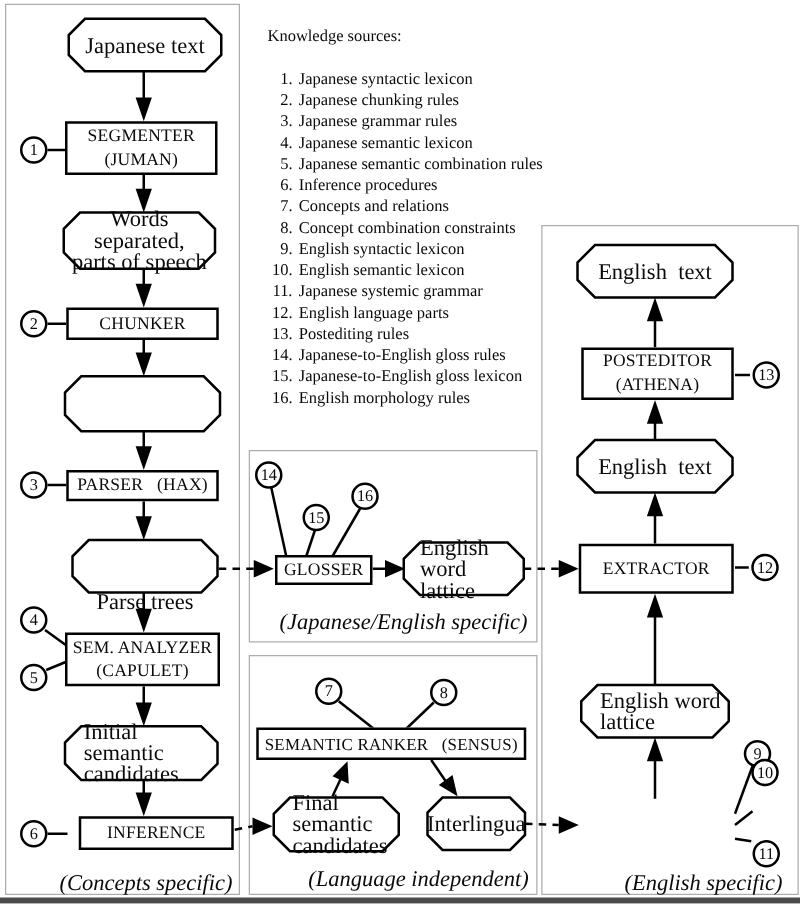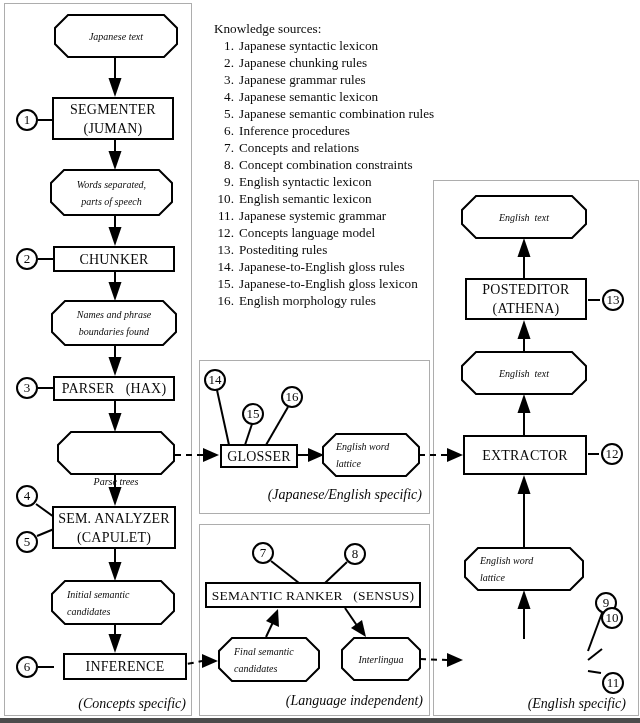--- a/index.html
+++ b/index.html
@@ -5,29 +5,29 @@
   html,body{margin:0;padding:0;background:#ffffff;}
   #stage{position:relative;width:640px;height:723px;background:#ffffff;overflow:hidden;
          font-family:"Liberation Serif","DejaVu Serif",serif;color:#0a0a0a;}
   .panel{position:absolute;border:1px solid #adadad;background:transparent;}
   svg.layer{position:absolute;left:0;top:0;width:640px;height:723px;}
   .box{position:absolute;border:2px solid #000;background:#fff;display:flex;align-items:center;
        justify-content:center;text-align:center;font-size:14px;line-height:19px;
        letter-spacing:0.2px;white-space:pre-wrap;box-sizing:border-box;}
   .box.small{font-size:13.5px;}
   .octlabel{position:absolute;display:flex;align-items:center;justify-content:center;
-       text-align:center;font-style:italic;font-size:10px;line-height:17px;
+       text-align:center;font-size:18px;line-height:17px;
        white-space:pre-wrap;box-sizing:border-box;}
   .octlabel.leftal{justify-content:flex-start;text-align:left;padding-left:15px;}
   .badge{position:absolute;width:22px;height:22px;border:2px solid #000;border-radius:50%;
        background:#fff;display:flex;align-items:center;justify-content:center;
        font-size:13px;box-sizing:border-box;z-index:3;}
-  .caption{position:absolute;font-style:italic;font-size:14px;text-align:right;}
+  .caption{position:absolute;font-style:italic;font-size:18px;text-align:right;}
   #knowledge{position:absolute;left:214px;top:20px;width:238px;font-size:13.2px;line-height:17px;}
-  #knowledge .ks-title{}
+  #knowledge .ks-title{margin-bottom:17px;}
   .ks-row{display:flex;white-space:nowrap;height:17px;}
   .ks-num{width:20px;text-align:right;flex:0 0 20px;}
   .ks-label{margin-left:5px;}
   #bottombar{position:absolute;left:0;top:718px;width:640px;height:5px;background:#4c4c4c;}
   .stroke2{stroke:#000;stroke-width:2;fill:none;}
   .dash{stroke:#000;stroke-width:2;fill:none;stroke-dasharray:6 5;}
   .fillb{fill:#000;stroke:none;}
   .octshape{fill:#fff;stroke:#000;stroke-width:2;}
 </style>
 </head>
@@ -169,22 +169,20 @@
   <div class="box" style="left:63px;top:653px;width:124px;height:27px;">INFERENCE</div>
   <div class="box" style="left:220px;top:444px;width:78px;height:24px;">GLOSSER</div>
   <div class="box small" style="left:205px;top:582px;width:216px;height:26px;">SEMANTIC RANKER   (SENSUS)</div>
   <div class="box" style="left:465px;top:278px;width:122px;height:42px;">POSTEDITOR
 (ATHENA)</div>
   <div class="box" style="left:463px;top:435px;width:124px;height:40px;">EXTRACTOR</div>
 
   <div class="octlabel" style="left:55px;top:15px;width:122px;height:42px;">Japanese text</div>
   <div class="octlabel" style="left:51px;top:170px;width:121px;height:45px;">Words separated,
 parts of speech</div>
-  <div class="octlabel" style="left:52px;top:301px;width:124px;height:44px;">Names and phrase
-boundaries found</div>
   <div class="octlabel" style="left:58px;top:432px;width:116px;height:42px;margin-top:28px;">Parse trees</div>
   <div class="octlabel leftal" style="left:52px;top:581px;width:122px;height:43px;">Initial semantic
 candidates</div>
   <div class="octlabel leftal" style="left:219px;top:638px;width:100px;height:43px;">Final semantic
 candidates</div>
   <div class="octlabel" style="left:342px;top:638px;width:78px;height:42px;">Interlingua</div>
   <div class="octlabel leftal" style="left:323px;top:434px;width:96px;height:42px;padding-left:13px;">English word
 lattice</div>
   <div class="octlabel" style="left:462px;top:196px;width:124px;height:42px;">English  text</div>
   <div class="octlabel" style="left:462px;top:352px;width:124px;height:42px;">English  text</div>
@@ -249,21 +247,21 @@
     <div class="ks-row">
         <span class="ks-num">10.</span>
         <span class="ks-label">English semantic lexicon</span>
       </div>
     <div class="ks-row">
         <span class="ks-num">11.</span>
         <span class="ks-label">Japanese systemic grammar</span>
       </div>
     <div class="ks-row">
         <span class="ks-num">12.</span>
-        <span class="ks-label">Concepts language model</span>
+        <span class="ks-label">English language parts</span>
       </div>
     <div class="ks-row">
         <span class="ks-num">13.</span>
         <span class="ks-label">Postediting rules</span>
       </div>
     <div class="ks-row">
         <span class="ks-num">14.</span>
         <span class="ks-label">Japanese-to-English gloss rules</span>
       </div>
     <div class="ks-row">

